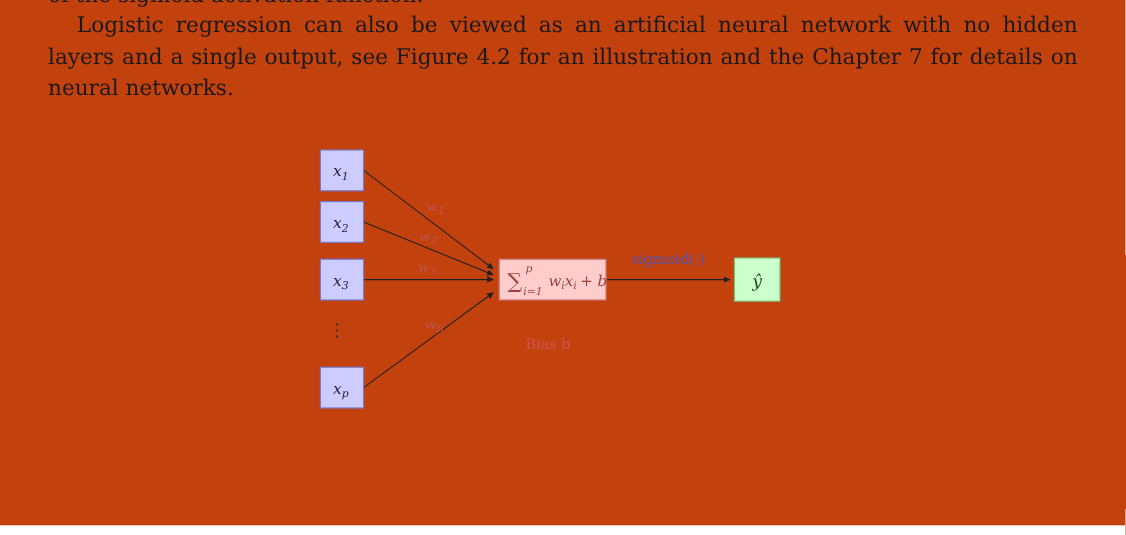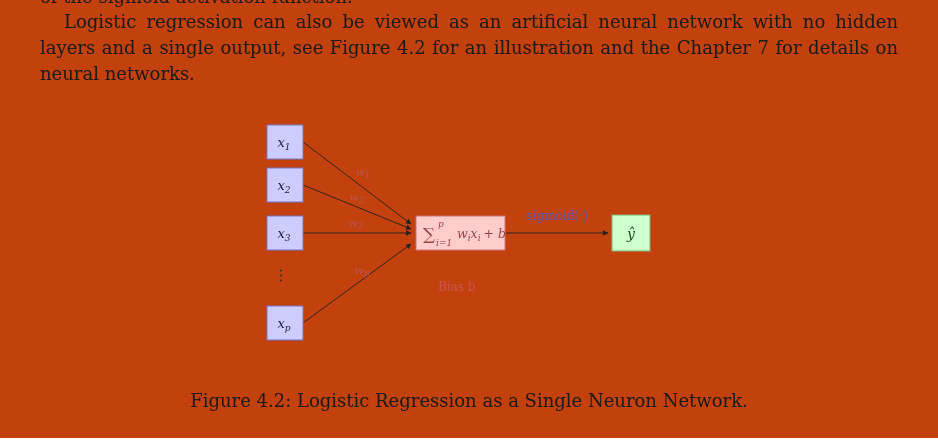--- a/index.html
+++ b/index.html
@@ -80,15 +80,14 @@
     <text class="formula" x="457" y="128" fill="#994444"><tspan>w</tspan><tspan class="ss" dy="3">i</tspan><tspan dy="-3">x</tspan><tspan class="ss" dy="3">i</tspan><tspan dy="-3" dx="3">+ b</tspan></text>
 
     <text class="anno" x="438" y="181" fill="#cc5555">Bias b</text>
 
     <text class="anno" x="557" y="110" text-anchor="middle" fill="#5555bb">sigmoid(·)</text>
 
     <rect class="box" x="612" y="105" width="38" height="36" fill="#ccffcc" stroke="#77bb77"></rect>
     <text class="out-label" x="631" y="129" text-anchor="middle" fill="#224422">ŷ</text>
   </svg>
 
-  <div class="caption">Figure 4.2: Logistic Regression as a Single Neuron Network.</div>
 
 </div>
 
 </body></html>

